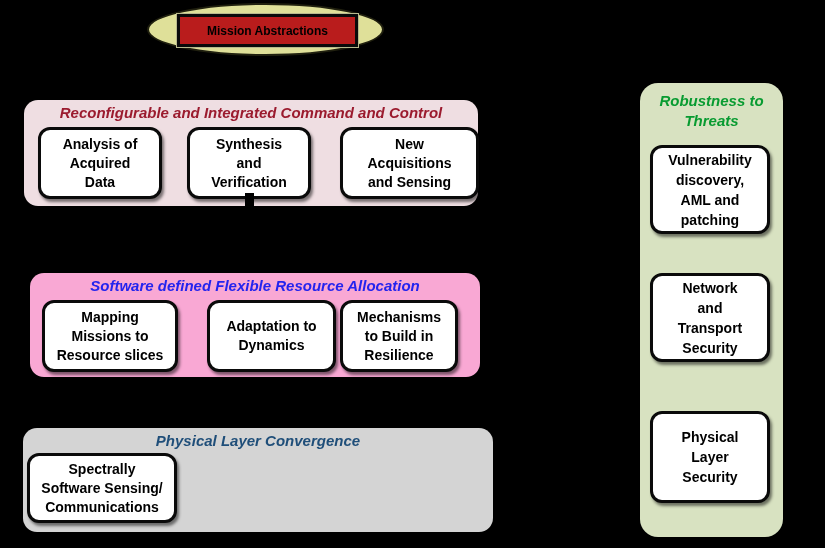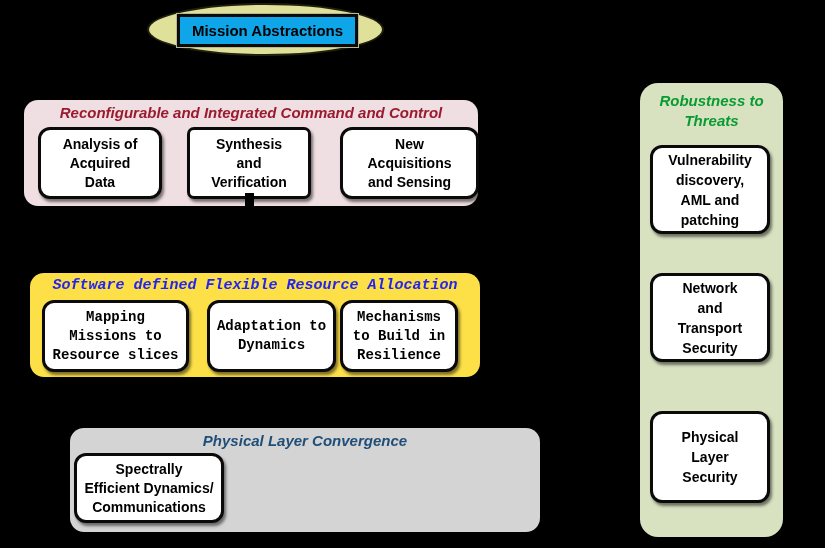--- a/index.html
+++ b/index.html
@@ -8,30 +8,30 @@
     font-family:"Liberation Sans",sans-serif;
   }
   
   .ellipse{
     position:absolute;left:147px;top:3px;width:237px;height:53px;
     background:#dfe099;border:2px solid #20200f;border-radius:50%;
     box-sizing:border-box;
   }
   .mission-rect{
     position:absolute;left:177px;top:14px;width:181px;height:33px;
-    background:#0ea5e9;border:3px solid #0a0a0a;box-sizing:border-box;
+    background:#b91c1c;border:3px solid #0a0a0a;box-sizing:border-box;
     box-shadow:0 0 0 1px #b9b98d;
     display:flex;align-items:center;justify-content:center;
-    font-weight:700;font-size:15px;color:#000;z-index:5;
+    font-weight:700;font-size:12px;color:#000;z-index:5;
   }
   
   .panel{position:absolute;border-radius:14px;box-sizing:border-box;}
   .p-pink{left:24px;top:100px;width:454px;height:106px;background:#efdee2;}
   .p-purple{left:30px;top:273px;width:450px;height:104px;background:#c9c3dd;}
-  .p-gray{left:23px;top:428px;width:470px;height:104px;background:#d4d4d4;margin-left:47px;}
+  .p-gray{left:23px;top:428px;width:470px;height:104px;background:#d4d4d4;}
   .p-green{left:640px;top:83px;width:143px;height:454px;background:#d8e2c1;border-radius:18px;padding-left:32px;}
   .panel-title{
     position:absolute;left:0;right:0;top:3px;text-align:center;
     font-weight:700;font-style:italic;font-size:15px;line-height:20px;
     white-space:pre-line;
   }
   .t-red{color:#9b1b2e;}
   .t-blue{color:#2424ee;}
   .t-steel{color:#1f4e79;}
   .t-green{color:#089b31;top:8px;}
@@ -56,45 +56,45 @@
   <div class="ellipse" style="background: rgb(223, 224, 153);"></div>
   <div class="mission-rect">
     <span>Mission Abstractions</span>
   </div>
 
   <section class="panel p-pink" style="background: rgb(239, 222, 226); padding-left: 11px;">
     <div class="panel-title t-red" style="color: rgb(155, 27, 46);">Reconfigurable and Integrated Command and Control</div>
     <div class="wbox" style="left:14px;top:27px;width:124px;height:72px;">Analysis of
 Acquired
 Data</div>
-    <div class="wbox" style="left:163px;top:27px;width:124px;height:72px;border-radius:7px;">Synthesis
+    <div class="wbox" style="left:163px;top:27px;width:124px;height:72px;">Synthesis
 and
 Verification</div>
     <div class="wbox" style="left:316px;top:27px;width:139px;height:72px;">New
 Acquisitions
 and Sensing</div>
   </section>
   <div class="stub"></div>
 
-  <section class="panel p-purple" style="background: #fde047; font-family: Liberation Mono, monospace;">
+  <section class="panel p-purple" style="background: #f9a8d4;">
     <div class="panel-title t-blue" style="color: rgb(36, 36, 238);">Software defined Flexible Resource Allocation</div>
-    <div class="wbox" style="left:12px;top:27px;width:147px;height:72px;">Mapping
+    <div class="wbox" style="left:12px;top:27px;width:136px;height:72px;">Mapping
 Missions to
 Resource slices</div>
     <div class="wbox" style="left:159px;top:27px;width:129px;height:72px;margin-left:18px;">Adaptation to
 Dynamics</div>
     <div class="wbox" style="left:310px;top:27px;width:118px;height:72px;">Mechanisms
 to Build in
 Resilience</div>
   </section>
 
   <section class="panel p-gray" style="background: rgb(212, 212, 212);">
     <div class="panel-title t-steel" style="color: rgb(31, 78, 121);">Physical Layer Convergence</div>
     <div class="wbox" style="left:4px;top:25px;width:150px;height:70px;">Spectrally
-Efficient Dynamics/
+Software Sensing/
 Communications</div>
   </section>
 
   <section class="panel p-green" style="background: rgb(216, 226, 193);">
     <div class="panel-title t-green" style="color: rgb(8, 155, 49);">Robustness to
 Threats</div>
     <div class="wbox tall" style="left:10px;top:62px;width:120px;height:89px;">Vulnerability
 discovery,
 AML and
 patching</div>

